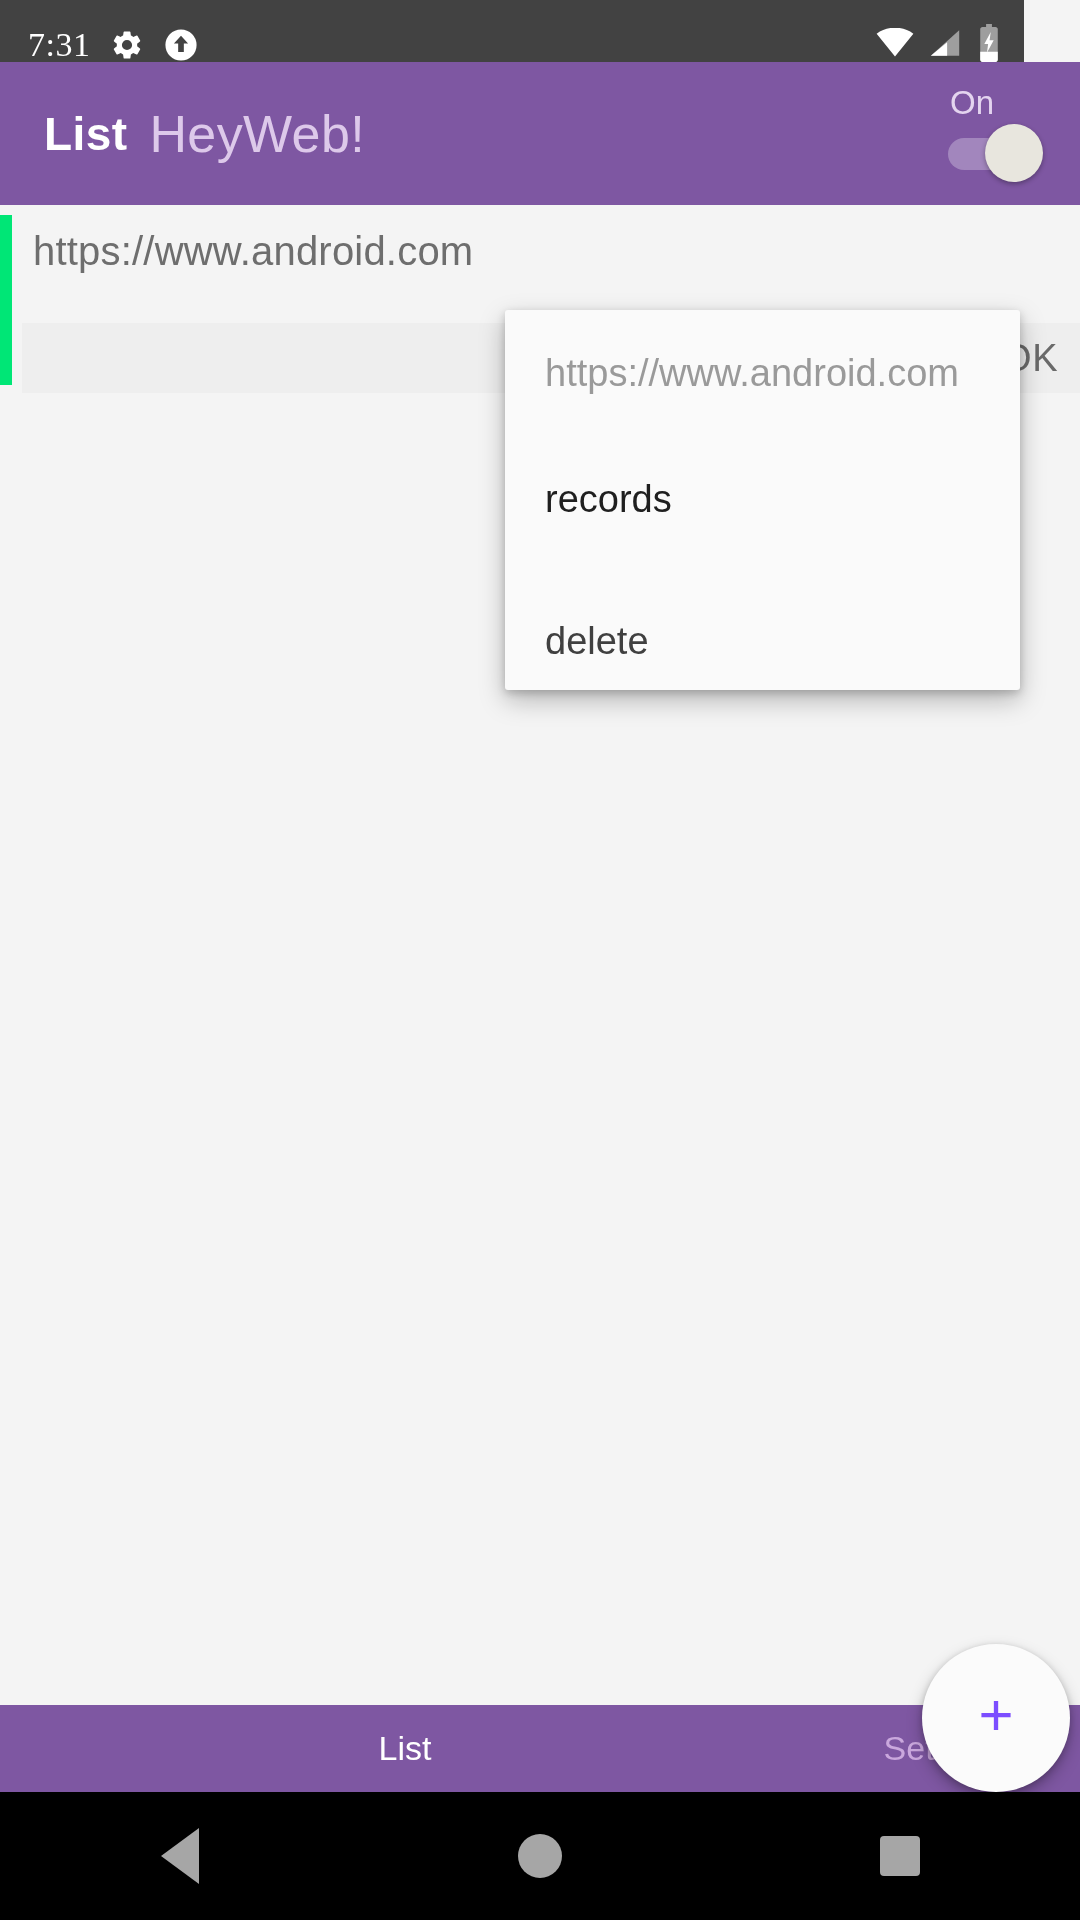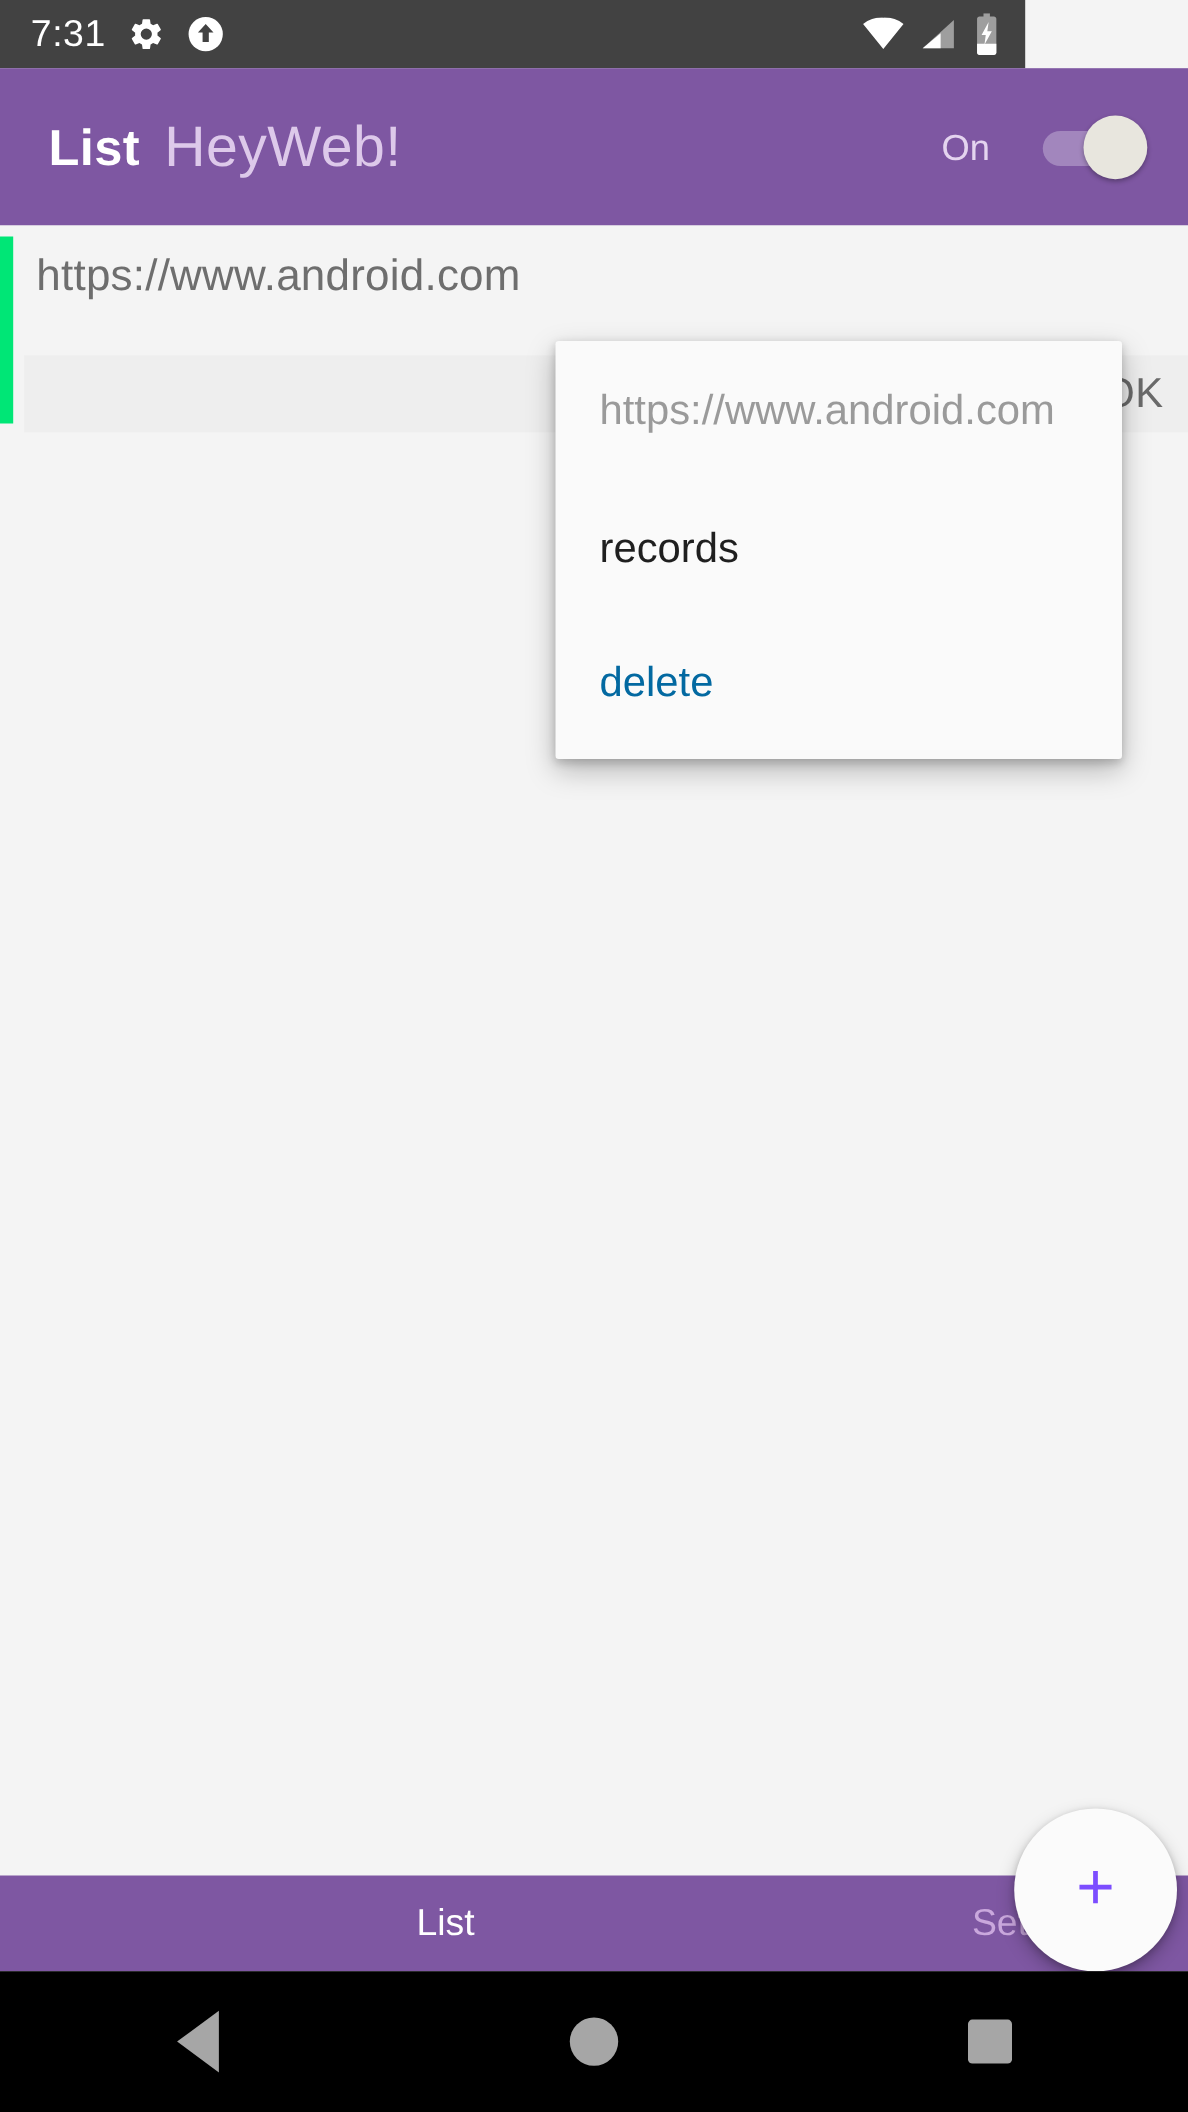--- a/index.html
+++ b/index.html
@@ -15,27 +15,28 @@
     width: 1080px;
     height: 1920px;
     overflow: hidden;
     background: #f4f4f4;
   }
 
   
   .status-bar {
     position: absolute;
     left: 0; top: 0;
-    width: 932px;
+    width: 1024px;
     height: 62px;
     background: #424242;
     display: flex;
-    align-items: center;
+    align-items: flex-end;
     box-sizing: border-box;
     padding: 0 22px 0 28px;
+    font-family: Liberation Serif, serif;
   }
   .status-left {
     display: flex;
     align-items: center;
     gap: 20px;
   }
   .status-clock {
     color: #ffffff;
     font-size: 34px;
     letter-spacing: 0.5px;
@@ -71,20 +72,21 @@
     color: #ddc9ea;
     font-size: 52px;
     font-weight: normal;
     margin-left: 22px;
     letter-spacing: 0.4px;
   }
   .switch-wrap {
     margin-left: auto;
     display: flex;
     align-items: center;
+    flex-direction: column;
   }
   .switch-label {
     color: #e4d4ef;
     font-size: 33px;
     margin-right: 48px;
   }
   .switch {
     position: relative;
     width: 96px;
     height: 62px;
@@ -179,22 +181,22 @@
   }
   .popup-item.header {
     top: 0;
     color: #9a9a9a;
   }
   .popup-item.action1 {
     top: 126px;
     color: #1f1f1f;
   }
   .popup-item.action2 {
-    top: 248px;
-    color: #0369a1;
+    top: 268px;
+    color: #404040;
   }
 
   
   .bottom-bar {
     position: absolute;
     left: 0; top: 1705px;
     width: 1080px;
     height: 87px;
     background: #7e57a2;
   }

